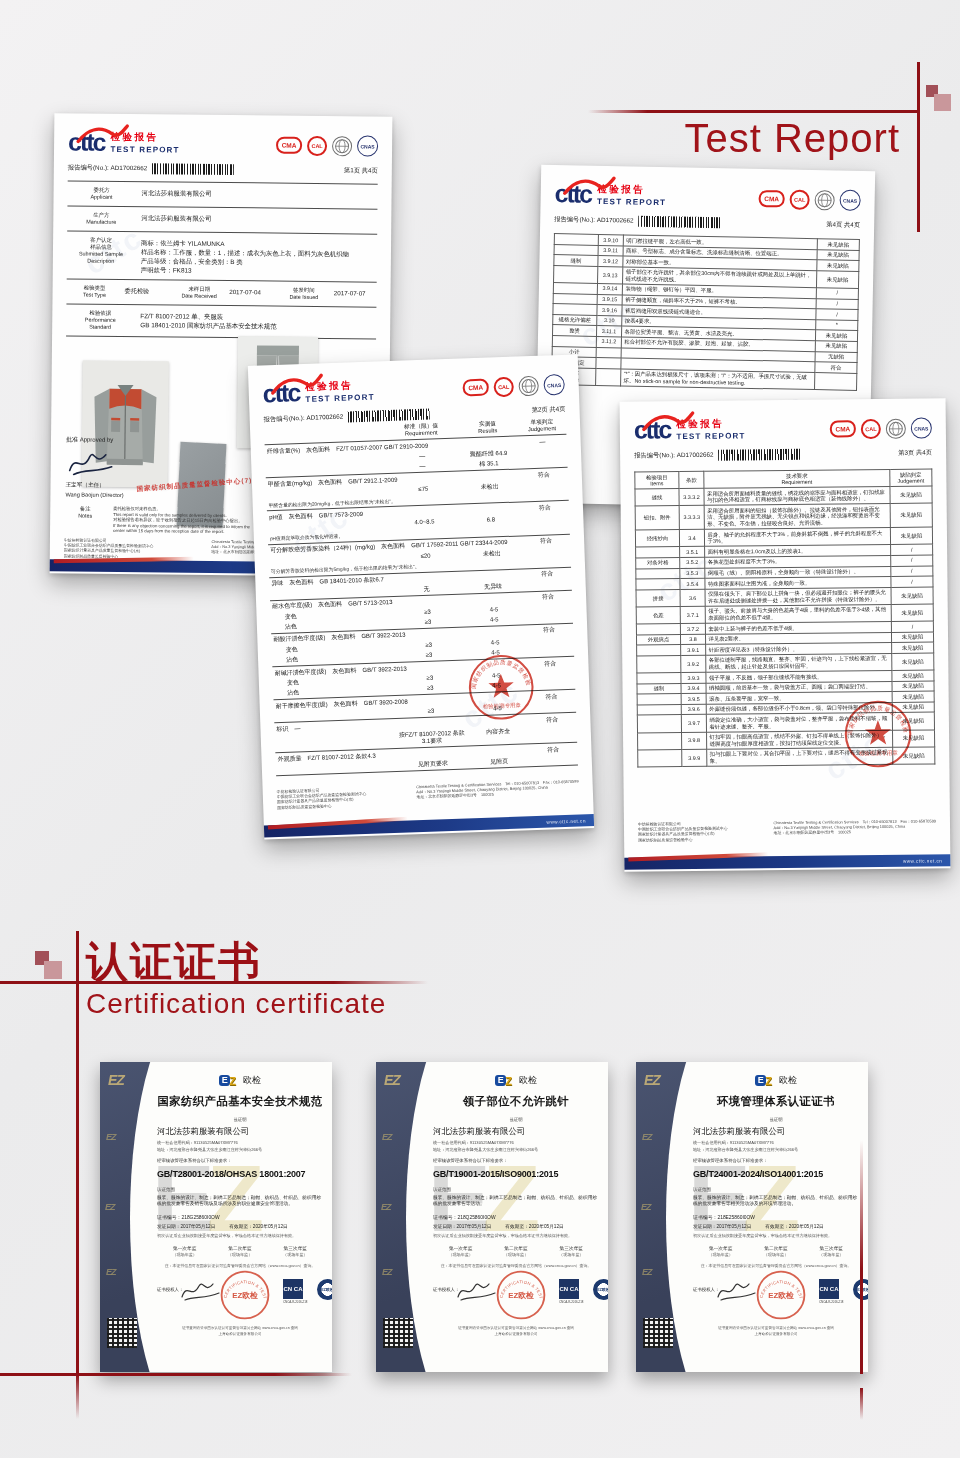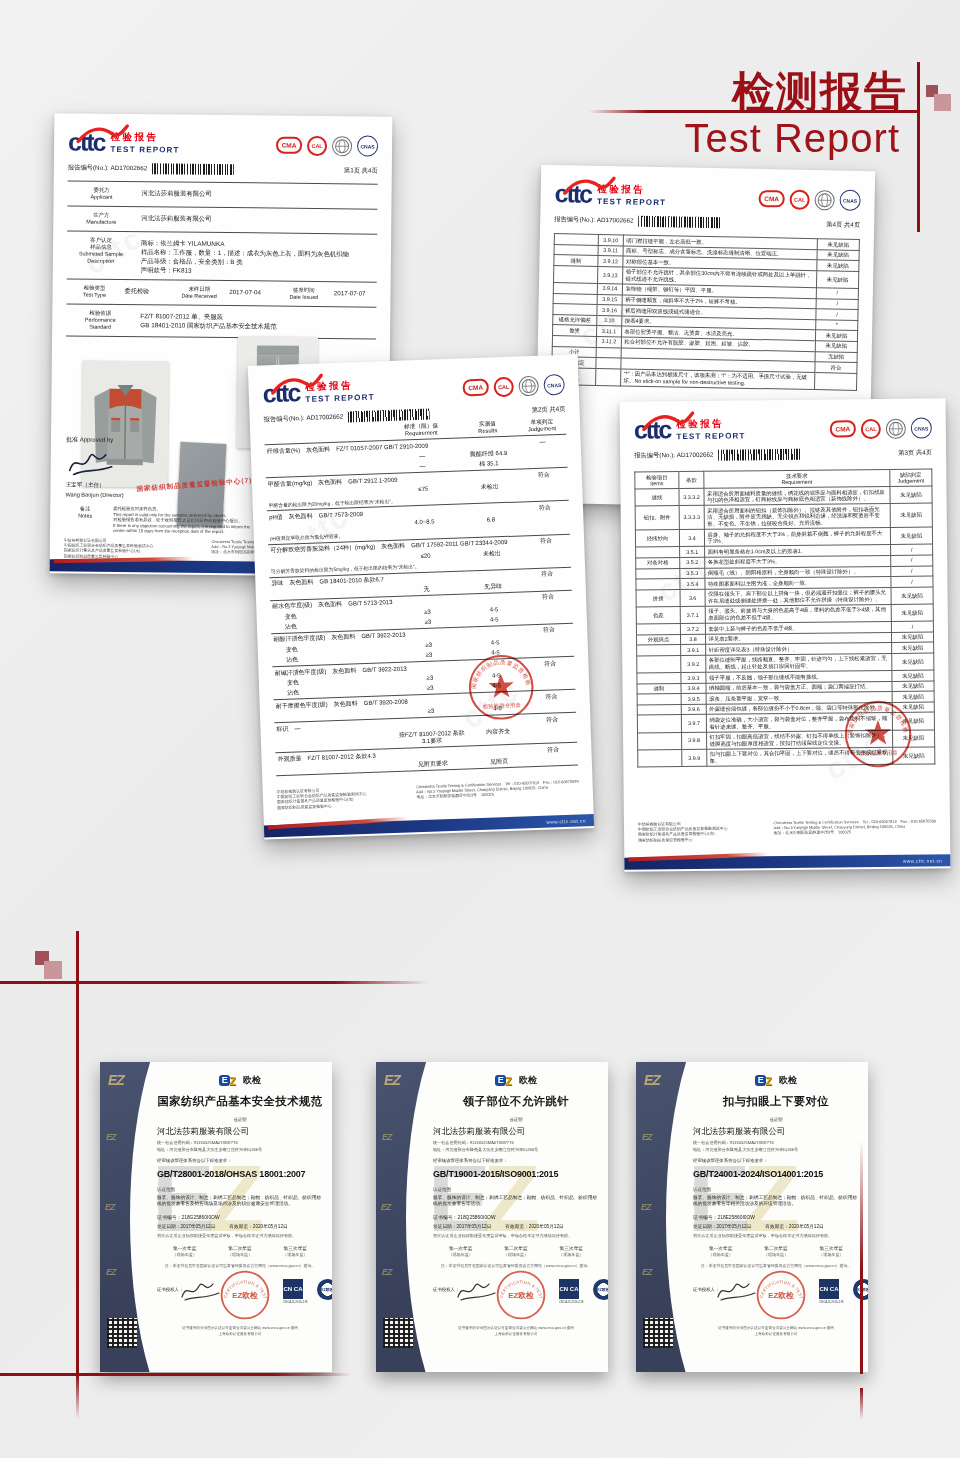--- a/index.html
+++ b/index.html
@@ -100,21 +100,21 @@
   .band-ez{position:absolute;font-weight:bold;font-style:italic;color:rgba(200,180,110,.55);font-size:9px;letter-spacing:-1px}
   .band-ez.big{font-size:14px;color:rgba(215,190,120,.8)}
   .ezwm{position:absolute;left:52px;top:92px;font-size:94px;font-weight:bold;letter-spacing:-8px;line-height:90px;pointer-events:none}
   .ezwm .we{color:rgba(130,130,130,.28)}
   .ezwm .wz{color:rgba(205,185,90,.30)}
   .qr{position:absolute;left:7px;top:256px;width:30px;height:30px;background-color:#f4f4f4;background-image:repeating-linear-gradient(0deg,rgba(25,25,25,.95) 0 2px,transparent 2px 4.5px),repeating-linear-gradient(90deg,rgba(25,25,25,.95) 0 2px,transparent 2px 5px)}
   .cbody{position:absolute;left:57px;top:12px;right:9px;z-index:2}
   .clogo{display:flex;justify-content:center;align-items:center;gap:2px}
   .ez-e{display:inline-block;background:#174a9e;color:#fff;font-weight:bold;font-size:9px;line-height:11px;padding:0 2.5px;border-radius:3px}
   .ez-z{color:#d9a514;font-weight:900;font-size:11px;margin-left:-3px;text-shadow:.5px .5px 0 #8a6a00}
-  .clogo-txt{font-size:9px;font-weight:bold;color:#1c1c1c;margin-left:5px}
+  .clogo-txt{font-size:9px;font-weight:normal;color:#1c1c1c;margin-left:5px}
   .ctitle{font-family:"Liberation Serif",serif;font-weight:bold;font-size:11.3px;letter-spacing:.5px;text-align:center;margin-top:7px;color:#161616;white-space:nowrap}
   .cprove{font-size:4.4px;text-align:center;margin-top:8px;color:#333}
   .ccompany{font-family:"Liberation Serif",serif;font-size:8.4px;margin-top:4px;color:#101010}
   .cinfo{font-size:4.1px;line-height:5.8px;color:#454545;margin-top:3px}
   .cconform{font-size:4.4px;color:#333;margin-top:5px}
   .cstd{font-size:9px;font-weight:bold;color:#111;margin-top:6px;white-space:nowrap;letter-spacing:-.2px}
   .cscope-lb{font-size:4.5px;color:#333;margin-top:8px}
   .cscope{font-size:4.7px;line-height:6.4px;color:#222;margin-top:3px}
   .ccertno{font-size:4.9px;margin-top:7px;color:#222}
   .cdates{display:flex;gap:14px;font-size:4.7px;margin-top:3px;color:#222}
@@ -132,21 +132,20 @@
   .cnca-sub{font-size:2.9px;color:#444;margin-top:1px;white-space:nowrap}
   .rbadge{position:absolute;left:160px;top:8px;width:21px;height:21px;border-radius:50%;background:radial-gradient(circle at 50% 50%,#fff 0 42%,#1d3a6e 43% 100%);display:flex;align-items:center;justify-content:center}
   .rbadge span{font-size:4px;font-weight:bold;color:#1d3a6e}
   .cfoot{font-size:3.6px;line-height:4.9px;color:#555;text-align:center;margin-top:3px}
 </style>
 </head>
 <body>
 
 <div class="page">
 
-  <div class="hd-cn" style="right:52px;top:64px">检测报告</div>
   <div class="line-h" style="left:588px;top:110px;width:330px;background:linear-gradient(90deg,rgba(142,16,22,0),#8e1016 18%)"></div>
   <div class="hd-en" style="right:60px;top:116px">Test Report</div>
   <div class="line-v" style="left:917px;top:62px;height:170px"></div>
   <div class="sq sq-dark" style="left:926px;top:85px;width:12px;height:12px"></div>
   <div class="sq sq-light" style="left:934px;top:94px;width:17px;height:17px"></div>
 
   <article class="doc" style="left:52px;top:115px;width:338px;height:460px;transform:rotate(.6deg);z-index:10">
     <span class="wm" style="left:30px;top:120px">cttc</span>
     <span class="wm" style="left:190px;top:280px">cttc</span>
     <div class="doc-pad">
@@ -842,21 +841,23 @@
         <div class="band-red"></div>
         <span class="site">www.cttc.net.cn</span>
       </div>
     </div>
   </article>
 
   <div class="sq sq-dark" style="left:35px;top:951px;width:14px;height:14px;z-index:5"></div>
   <div class="sq sq-light" style="left:44px;top:961px;width:18px;height:18px;z-index:5"></div>
   <div class="line-v" style="left:76px;top:931px;height:444px;z-index:5"></div>
   <div class="line-v" style="left:76px;top:1375px;height:44px;background:linear-gradient(#8e1016,rgba(142,16,22,0));z-index:5"></div>
+  <div class="hd-cn" style="left:86px;top:934px">认证证书</div>
   <div class="line-h" style="left:0;top:981px;width:428px;background:linear-gradient(90deg,#8e1016 78%,rgba(142,16,22,0));z-index:4"></div>
+  <div class="hd-en" style="left:86px;top:988px;font-size:28px">Certification certificate</div>
 
   <div class="certs-row">
     <article class="cert">
         <div class="cband"></div>
         <div class="ccurve"></div>
         <span class="band-ez big" style="left:8px;top:10px">EZ</span>
         <span class="band-ez" style="left:6px;top:70px">EZ</span>
         <span class="band-ez" style="left:5px;top:140px">EZ</span>
         <span class="band-ez" style="left:6px;top:205px">EZ</span>
         <div class="ezwm"><span class="we">E</span><span class="wz">Z</span></div>
@@ -1000,21 +1001,21 @@
         <span class="band-ez" style="left:5px;top:140px">EZ</span>
         <span class="band-ez" style="left:6px;top:205px">EZ</span>
         <div class="ezwm"><span class="we">E</span><span class="wz">Z</span></div>
         <div class="qr"></div>
         <div class="cbody">
           <div class="clogo">
             <span class="ez-e">E</span>
             <span class="ez-z">Z</span>
             <span class="clogo-txt">欧检</span>
           </div>
-          <div class="ctitle">扣与扣眼上下要对位</div>
+          <div class="ctitle">环境管理体系认证证书</div>
           <div class="cprove">兹证明</div>
           <div class="ccompany">河北法莎莉服装有限公司</div>
           <div class="cinfo">统一社会信用代码：91130525MA07XM7776</div>
           <div class="cinfo" style="margin-top:1px">地址：河北省邢台市隆尧县大张庄乡南汪庄村兴华街266号</div>
           <div class="cconform">经审核该管理体系符合以下标准要求：</div>
           <div class="cstd">GB/T24001-2024/ISO14001:2015</div>
           <div class="cscope-lb">认证范围</div>
           <div class="cscope">服装、服饰的设计、制造；刺绣工艺品制造；鞋帽、纺织品、针织品、纺织用纱线的批发兼零售等相关活动涉及的环境管理活动。</div>
           <div class="ccertno">证书编号：218E25860I0OW</div>
           <div class="cdates">

